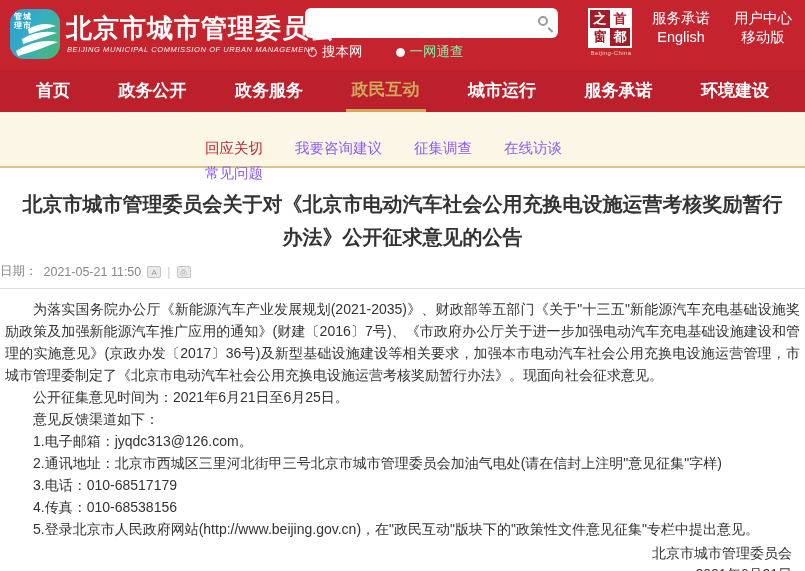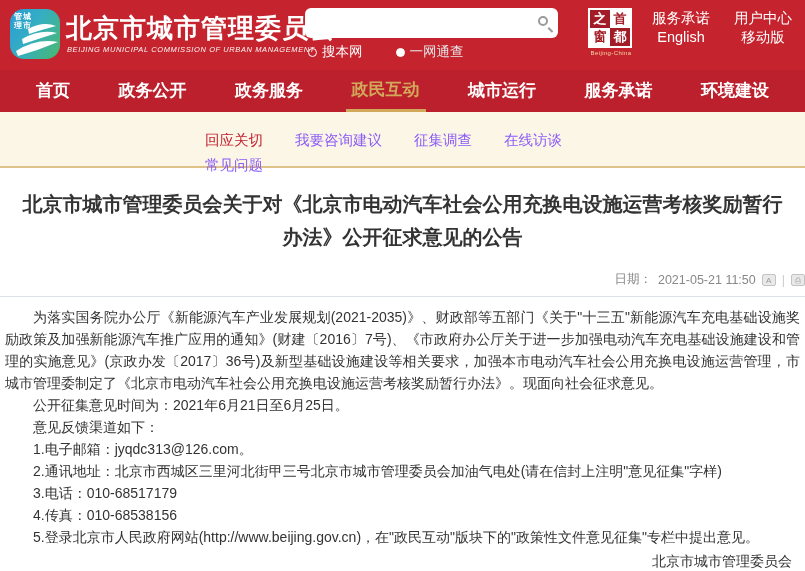--- a/index.html
+++ b/index.html
@@ -27,21 +27,21 @@
     border:2px solid #9a9a9a; border-radius:50%; }
   .search-glass::after { content:""; position:absolute; left:9px; top:9px; width:6px;
     height:2px; background:#9a9a9a; transform:rotate(45deg); transform-origin:0 0; }
 
   .search-scopes { position:absolute; left:308px; top:43px; color:#fff; font-size:13.5px;
     display:flex; gap:33px; align-items:center; }
   .scope { display:flex; align-items:center; gap:5px; cursor:pointer; }
   .radio { width:9px; height:9px; border:1.5px solid #fff; border-radius:50%;
     display:inline-block; }
   .radio.checked { background:#fff; }
-  .scope.sel { color:#e5e5e5;justify-content:center; }
+  .scope.sel { color:#86efac;justify-content:center; }
 
   .capital-logo { position:absolute; left:588px; top:8px; width:46px; text-align:center; }
   .capital-grid { width:44px; height:40px; border:2px solid #fff; display:grid;
     grid-template-columns:1fr 1fr; grid-template-rows:1fr 1fr; }
   .capital-grid span { font-size:13px; line-height:18px; font-weight:bold;
     font-family:"Liberation Serif","DejaVu Serif",serif; }
   .cg-red { background:#a21c27; color:#fff; }
   .cg-white { background:#fff; color:#a21c27; }
   .capital-caption { color:#f3d9a4; font-size:6px; margin-top:2px; letter-spacing:0.4px; }
 
@@ -52,30 +52,30 @@
 
   
   .nav { height:42px; background:#bb202c; display:flex; align-items:stretch;
     justify-content:space-between; padding:0 30px; }
   .nav-item { color:#fff; font-size:17px; font-weight:bold; line-height:42px;
     padding:0 6px; cursor:pointer; }
   .nav-item.active { color:#d2a95a; border-bottom:3px solid #d2a95a; line-height:39px; }
 
   
   .subnav { height:56px; background:#fcf6e7; border-bottom:2px solid #dec289;
-    padding:16px 0 0 205px; }
+    padding:24px 0 0 205px; }
   .subnav-row { display:flex; gap:32px; height:25px; align-items:center; }
   .subnav a { color:#8b5cf6; font-size:14.5px; text-decoration:none; cursor:pointer; }
   .subnav a.active { color:#c02230; }
 
   
   .article-title { margin:20px 22px 0 22px; text-align:center; font-size:20px;
     font-weight:bold; color:#333; line-height:33px; }
-  .date-row { margin-top:17px; text-align:center; color:#888; font-size:12.5px;
-    display:flex; justify-content:flex-end; align-items:center; gap:6px; }
+  .date-row { margin-top:9px; text-align:center; color:#888; font-size:12.5px;
+    display:flex; justify-content:flex-start; align-items:center; gap:6px; }
   .mini-icon { display:inline-block; width:14px; height:12px; background:#e9e9e9;
     border:1px solid #c3c3c3; border-radius:2px; color:#999; font-size:8px;
     line-height:11px; text-align:center; }
   .icon-sep { color:#ccc; }
   .title-sep { margin-top:8px; border-bottom:1px solid #dde2e8; }
 
   .body-text { padding:9px 5px 0 5px; }
   .body-text p { font-size:14px; color:#333; line-height:22px; text-indent:2em;
     text-align:justify; }
   .signature { margin-top:3px; padding-right:8px; text-align:right; }

